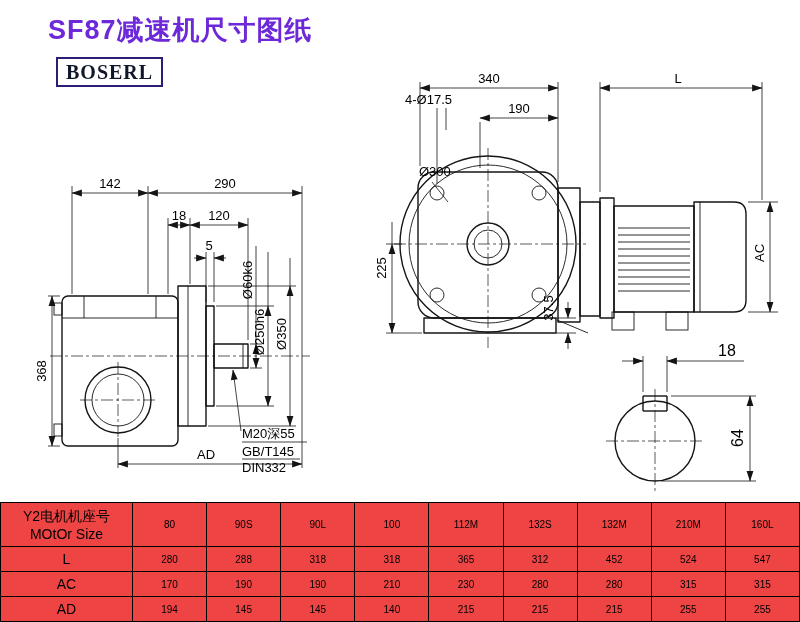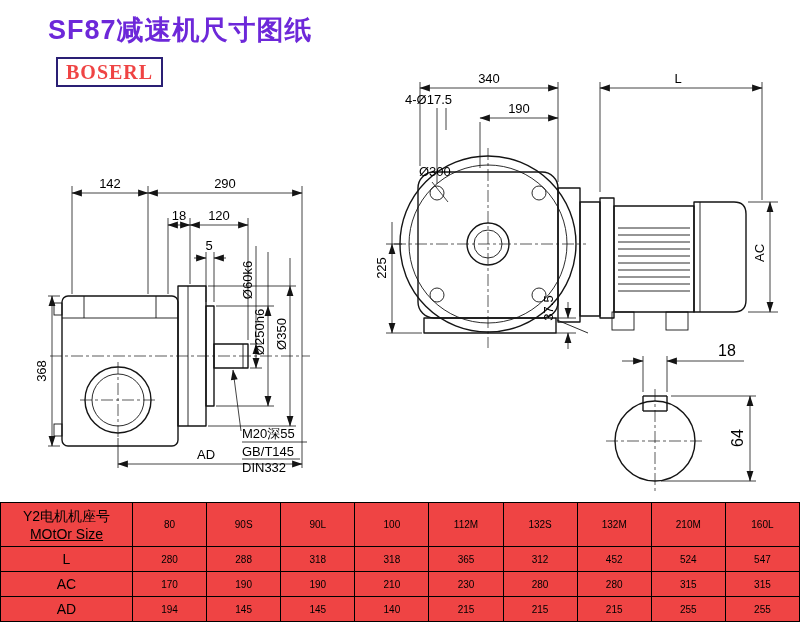--- a/index.html
+++ b/index.html
@@ -1,35 +1,35 @@
 <!DOCTYPE html>
 <html><head>
 <meta charset="utf-8">
 <style>
   * { margin:0; padding:0; box-sizing:border-box; }
   html,body { width:800px; height:622px; }
   body { background:#fff; font-family:"Liberation Sans",sans-serif; position:relative; overflow:hidden; }
   .page { position:relative; width:800px; height:622px; background:#fff; }
   .title { position:absolute; left:48px; top:12px; font-size:27px; font-weight:bold; color:#6d28d9; letter-spacing:1px; white-space:nowrap; }
   .logo { position:absolute; left:56px; top:57px; min-width:102px; height:30px; padding:0 8px;
-          border:2px solid #2a1f74; color:#ef4444; font-family:"Liberation Serif",serif;
+          border:2px solid #2a1f74; color:#0f172a; font-family:"Liberation Serif",serif;
           font-size:20px; font-weight:bold; display:flex; align-items:center; justify-content:center;
           letter-spacing:1px; background:#fff; }
   svg.draw { position:absolute; left:0; top:0; }
   svg .ol  { stroke:#141414; stroke-width:1.4; fill:none; stroke-linejoin:round; }
   svg .ol2 { stroke:#141414; stroke-width:0.9; fill:none; }
   svg .dim { stroke:#141414; stroke-width:0.8; fill:none; }
   svg .cl  { stroke:#141414; stroke-width:0.7; fill:none; stroke-dasharray:12 3 3 3; }
   svg text { fill:#000; font-family:"Liberation Sans",sans-serif; font-size:13px; }
   svg text.dl { font-size:16px; }
   .dim-table { position:absolute; left:0; top:502px; width:800px; border-collapse:collapse; table-layout:fixed; background:#ef4444; }
   .dim-table td { border:1px solid #000; text-align:center; vertical-align:middle; font-size:10px; color:#000; height:25px; padding:0; }
   .dim-table tr.head td { height:44px; }
   .dim-table td.first { width:132px; font-size:14px; }
-  .first .en { text-decoration:underline; }
+  .first .en { }
 </style>
 </head>
 <body>
 
 <div class="page">
 
   <div class="title">SF87减速机尺寸图纸</div>
   <div class="logo">BOSERL</div>
 
   <svg class="draw" width="800" height="502" viewBox="0 0 800 502">

